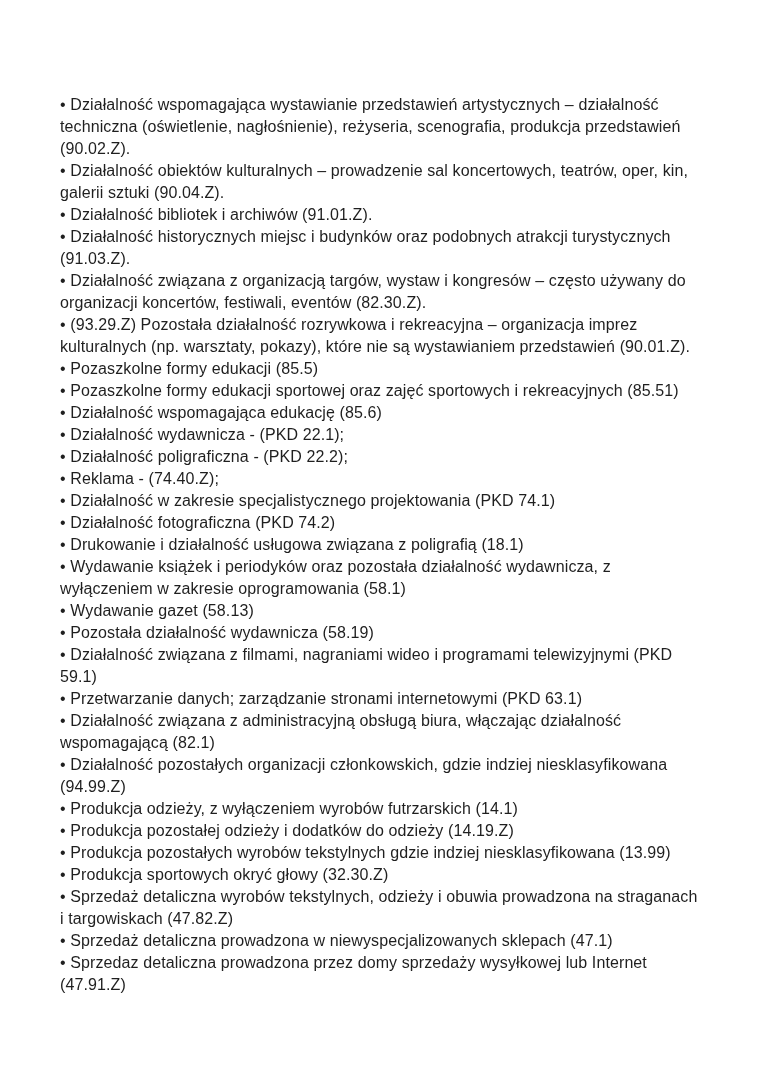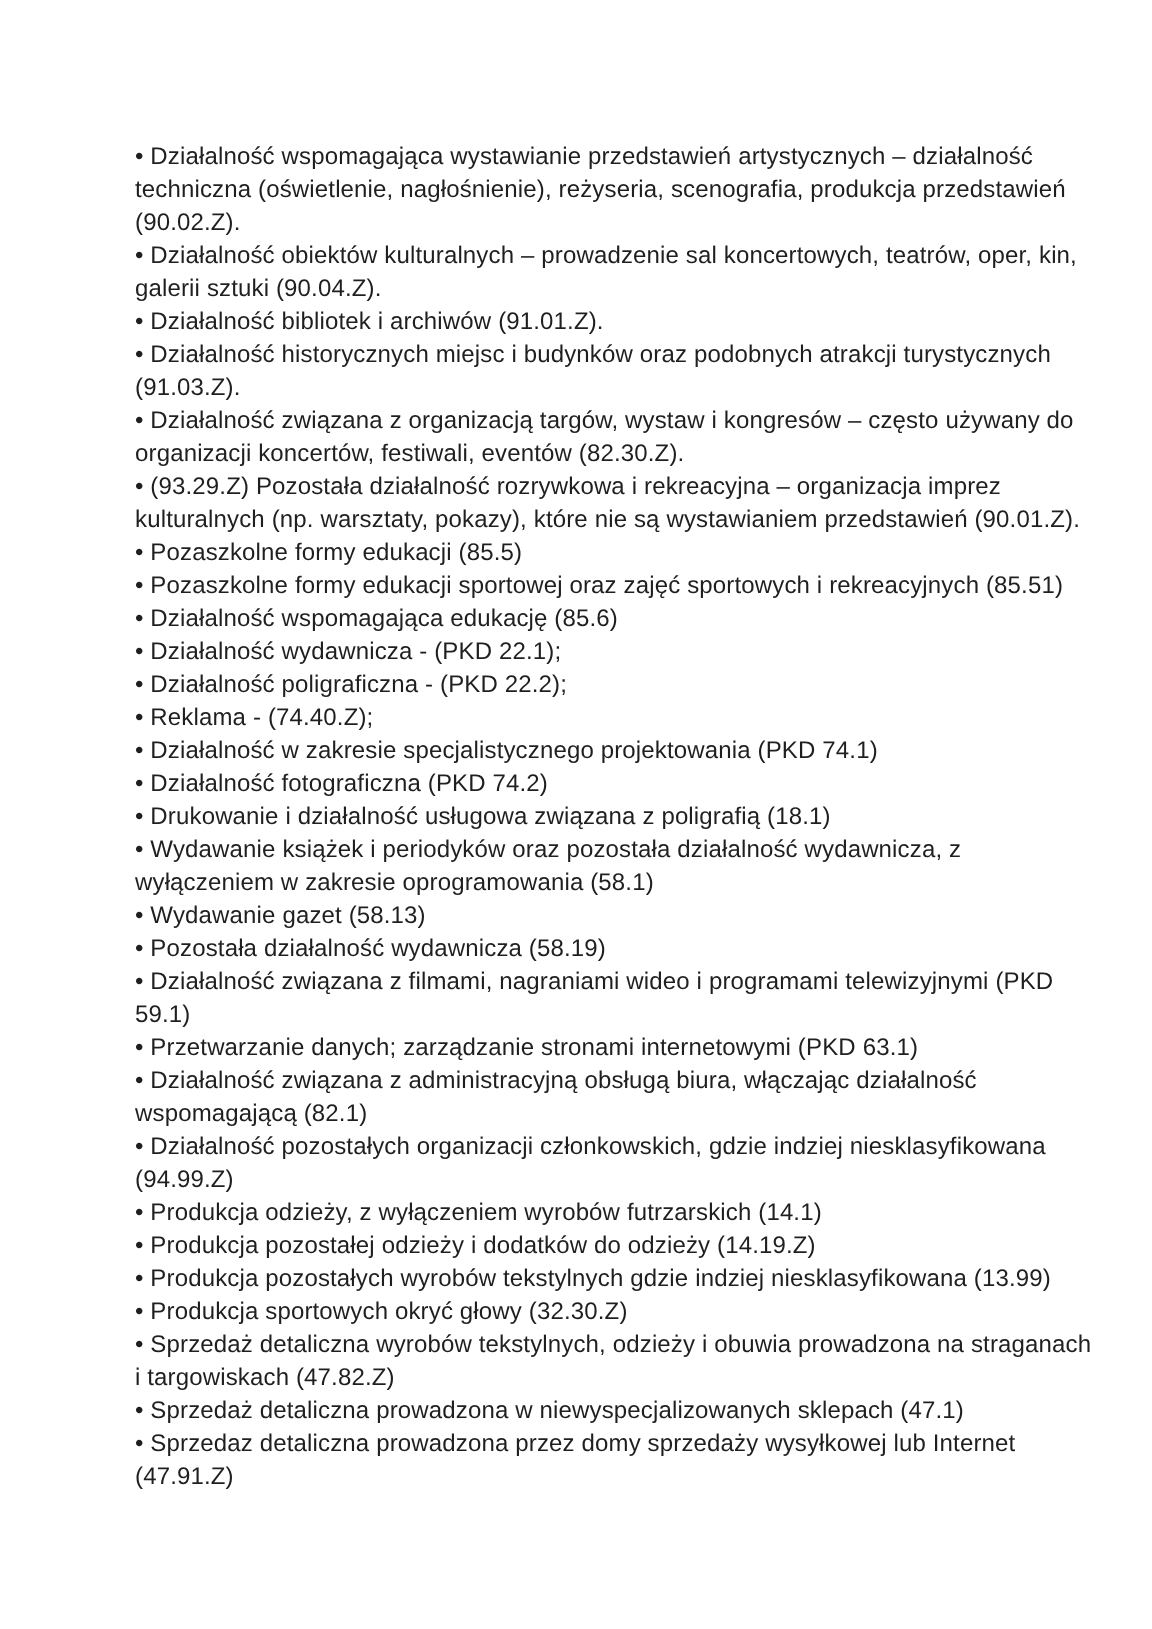--- a/index.html
+++ b/index.html
@@ -9,21 +9,21 @@
   body {
     width: 768px;
     height: 1086px;
     overflow: hidden;
     font-family: "Liberation Sans", "DejaVu Sans", sans-serif;
   }
   .page {
     width: 768px;
     height: 1086px;
     box-sizing: border-box;
-    padding: 94px 0 0 90px;
+    padding: 94px 0 0 60px;
   }
   .doc {
     width: 680px;
     font-size: 16px;
     line-height: 22px;
     letter-spacing: 0.1px;
   }
   .item {
     margin: 0;
     white-space: pre-line;

